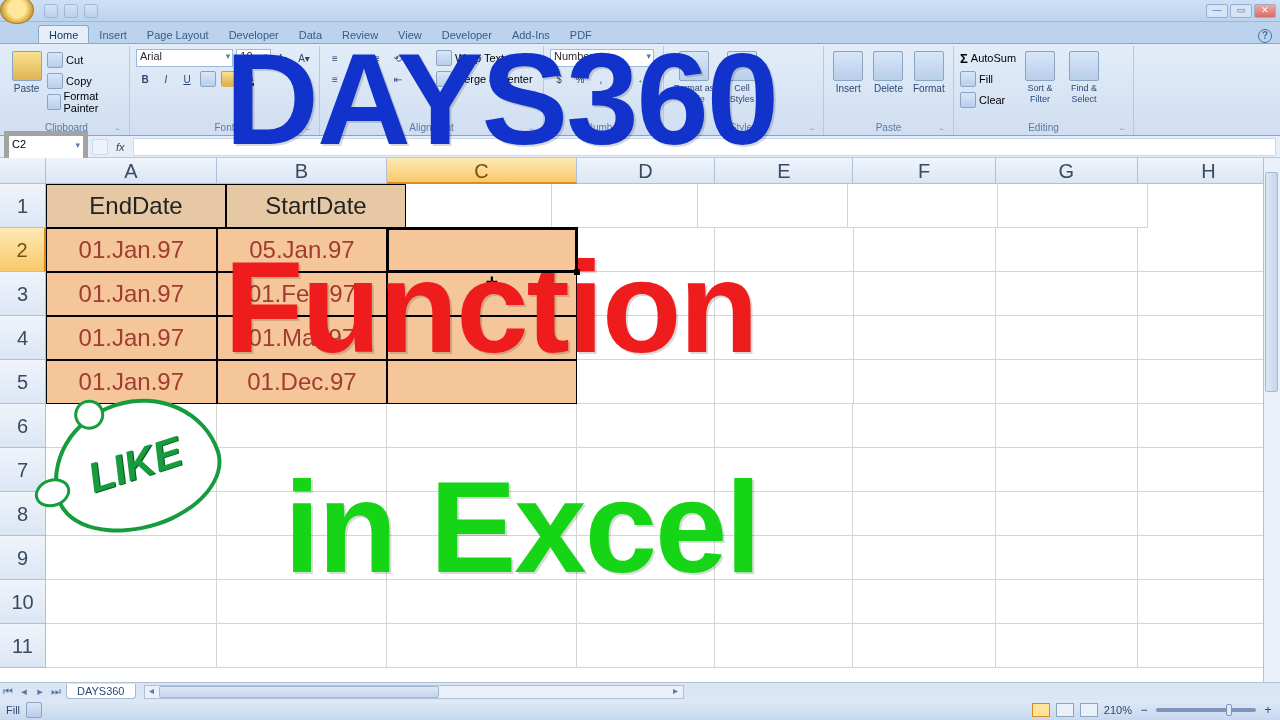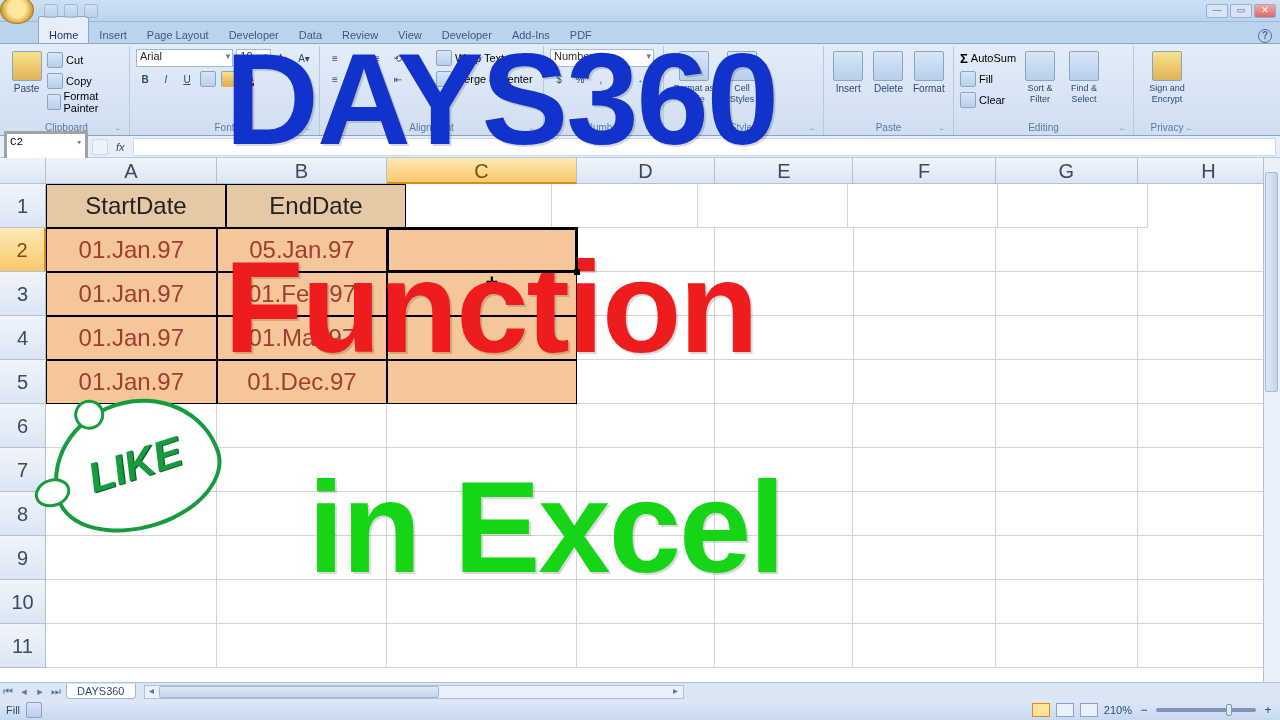--- a/index.html
+++ b/index.html
@@ -42,21 +42,21 @@
   
   .ribbon-tabs {
     height: 22px;
     background: #bcd3ee;
     display: flex;
     align-items: flex-end;
     padding-left: 38px;
     border-bottom: 1px solid #8ca6c8;
   }
   .ribbon-tab {
-    padding: 12px 10px 2px;
+    padding: 3px 10px 2px;
     font-size: 11px;
     color: #3a5a84;
     cursor: default;
   }
   .ribbon-tab.active {
     background: #e5eef9;
     border: 1px solid #8ca6c8;
     border-bottom: none;
     border-radius: 3px 3px 0 0;
     color: #1a3a66;
@@ -137,24 +137,23 @@
     height: 22px;
     background: #e5eef9;
     display: flex;
     align-items: center;
     border-bottom: 1px solid #b5c9e3;
     padding: 0 4px;
     gap: 4px;
   }
   .name-box {
     width: 84px; height: 32px;
-    background: #fff; border: 3px solid #a3a3a3;
+    background: #fff; border: 5px solid #a3a3a3;
     font-size: 11px; padding: 0 3px; line-height: 16px;
     position: relative;
-    font-family: Liberation Mono, monospace;
   }
   .name-box::after { content: "▾"; position: absolute; right: 3px; top: 1px; font-size: 9px; color: #5a7aa3; }
   .fx-icon { font-style: italic; font-size: 11px; color: #444; padding: 0 4px; }
   .formula-input {
     flex: 1; height: 18px; background: #fff;
     border: 1px solid #cbd9ec;
   }
 
   
   .grid-area {
@@ -302,21 +301,21 @@
   
   .overlay {
     position: absolute; pointer-events: none;
     font-family: Arial, sans-serif;
     font-weight: 900;
     white-space: nowrap;
     text-shadow: 2px 2px 0 rgba(0,0,0,0.15);
   }
   .ov-days360 { top: 24px; left: 225px; font-size: 130px; color: #1133cc; letter-spacing: -2px; }
   .ov-function { top: 232px; left: 224px; font-size: 130px; color: #ee1c1c; letter-spacing: -2px; }
-  .ov-inexcel { top: 452px; left: 308px; font-size: 130px; color: #16d516; letter-spacing: -2px; }
+  .ov-inexcel { top: 452px; left: 284px; font-size: 130px; color: #16d516; letter-spacing: -2px; }
 
   .like-badge {
     position: absolute; left: 50px; top: 400px;
     width: 170px; height: 130px;
     transform: rotate(-18deg);
     pointer-events: none; z-index: 50;
   }
   .like-cloud {
     width: 100%; height: 100%;
     background: #fff;
@@ -542,29 +541,20 @@
         <span class="lbl" style="font-size:9px">Sort &amp; Filter</span>
       </div>
       <div class="big-btn">
         <span class="ic"></span>
         <span class="lbl" style="font-size:9px">Find &amp; Select</span>
       </div>
     </div>
     <div class="ribbon-group-label">Editing</div>
   </div>
 
-  <div class="ribbon-group" style="width:66px;border-right:none">
-    <div class="ribbon-group-body">
-      <div class="big-btn" style="width:56px">
-        <span class="ic" style="background:linear-gradient(#f9e18f,#e0b455)"></span>
-        <span class="lbl" style="font-size:9px">Sign and Encrypt</span>
-      </div>
-    </div>
-    <div class="ribbon-group-label">Privacy</div>
-  </div>
 </div>
 
 <div class="formula-bar">
   <div class="name-box">C2</div>
   <span class="ic ic-sm" style="background:#eef3fa;border-color:#cbd9ec"></span>
   <span class="fx-icon">fx</span>
   <div class="formula-input"></div>
 </div>
 
 <div class="grid-area">
@@ -587,22 +577,22 @@
       <div class="row-h">5</div>
       <div class="row-h">6</div>
       <div class="row-h">7</div>
       <div class="row-h">8</div>
       <div class="row-h">9</div>
       <div class="row-h">10</div>
       <div class="row-h">11</div>
     </div>
   <div class="cells" id="cells">
       <div class="grid-row">
+        <div class="cell data-header" style="width: 180px;">EndDate</div>
         <div class="cell data-header" style="width: 180px;">StartDate</div>
-        <div class="cell data-header" style="width: 180px;">EndDate</div>
         <div class="cell" style="width: 146px;"></div>
         <div class="cell" style="width: 146px;"></div>
         <div class="cell" style="width: 150px;"></div>
         <div class="cell" style="width: 150px;"></div>
         <div class="cell" style="width: 150px;"></div>
       </div>
       <div class="grid-row">
         <div class="cell data-cell" style="width: 180px;">01.Jan.97</div>
         <div class="cell data-cell" style="width: 180px;">05.Jan.97</div>
         <div class="cell data-cell active-cell" style="width: 200px;"></div>

